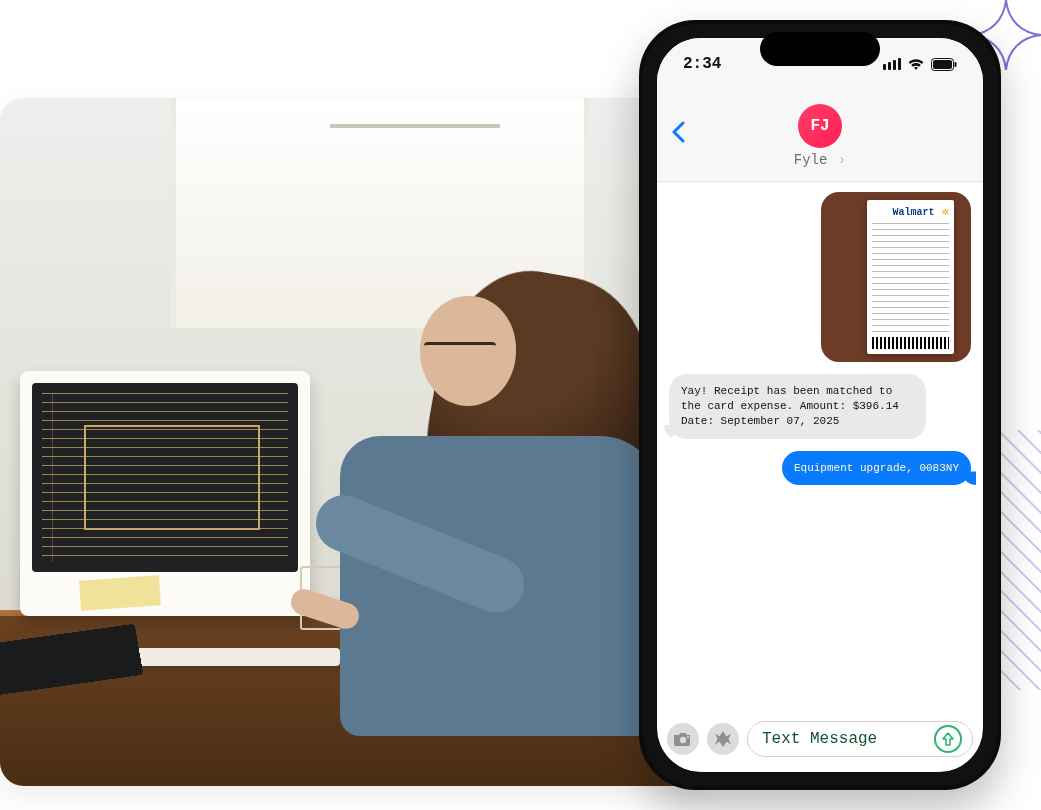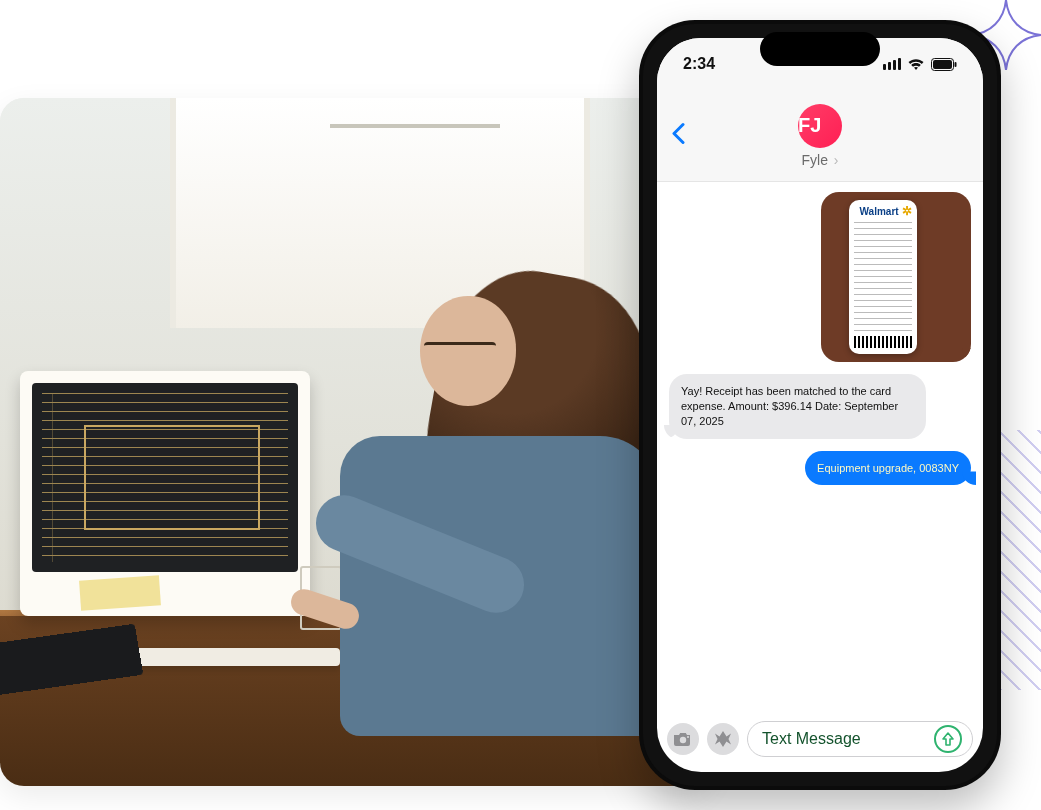--- a/index.html
+++ b/index.html
@@ -97,52 +97,52 @@
     .person .arm { position: absolute; left: -40px; top: 260px; width: 220px; height: 56px; background: #6a88a0; border-radius: 40px; transform: rotate(22deg); }
     .person .hand { position: absolute; left: -60px; top: 330px; width: 70px; height: 26px; background: #dcb79a; border-radius: 16px; transform: rotate(18deg); }
 
     
     .phone {
       position: absolute; right: 40px; top: 20px; width: 362px; height: 770px;
       border-radius: 56px; background: #0b0b0b; z-index: 5;
       box-shadow: 0 20px 40px rgba(0,0,0,0.25);
     }
     .phone-inner { position: absolute; inset: 4px; border-radius: 52px; background: #111; }
-    .phone-screen { position: absolute; inset: 14px; border-radius: 44px; background: #fff; overflow: hidden; display: flex; flex-direction: column; }
+    .phone-screen { position: absolute; inset: 14px; border-radius: 44px; background: #fff; overflow: hidden; display: flex; flex-direction: column; font-family: Liberation Mono, monospace; }
     .notch { position: absolute; left: 50%; top: 12px; transform: translateX(-50%); width: 120px; height: 34px; background: #000; border-radius: 22px; z-index: 6; }
 
     .status-bar { height: 52px; display: flex; align-items: center; justify-content: space-between; padding: 0 26px; background: #f7f7f7; font-weight: 600; font-size: 16px; color: #111; }
     .status-right { display: flex; align-items: center; gap: 6px; }
     .signal-bars { display: inline-flex; align-items: flex-end; gap: 2px; }
     .signal-bars span { width: 3px; background: #111; display: inline-block; border-radius: 1px; }
     .sb1 { height: 6px; } .sb2 { height: 8px; } .sb3 { height: 10px; } .sb4 { height: 12px; }
     .wifi-icon, .battery-icon { display: inline-flex; }
 
     .nav-bar { position: relative; height: 92px; background: #f7f7f7; border-bottom: 1px solid #e5e5e5; display: flex; align-items: center; justify-content: center; }
     .back { position: absolute; left: 14px; top: 50%; transform: translateY(-50%); color: #0a7aff; font-size: 26px; }
     .contact { text-align: center; }
-    .avatar { width: 44px; height: 44px; border-radius: 50%; background: linear-gradient(135deg, #ff3d67 0%, #ff1f54 100%); margin: 0 auto 4px; display: flex; align-items: center; color: #fff; font-weight: 700; font-size: 20px; }
+    .avatar { width: 44px; height: 44px; border-radius: 50%; background: linear-gradient(135deg, #ff3d67 0%, #ff1f54 100%); margin: 0 auto 4px; display: flex; align-items: center; justify-content: center; color: #fff; font-weight: 700; font-size: 16px; }
     .contact-name { font-size: 14px; color: #6b6b6b; }
     .contact-name .chev { color: #b8b8b8; margin-left: 2px; }
 
     .messages { flex: 1; padding: 10px 12px 6px 12px; overflow: hidden; display: flex; flex-direction: column; gap: 12px; }
     .row { display: flex; }
     .row.left { justify-content: flex-start; }
     .row.right { justify-content: flex-end; }
 
     .bubble { max-width: 85%; border-radius: 18px; padding: 10px 12px; font-size: 11px; line-height: 1.35; position: relative; }
     .bubble.gray { background: #e9e9eb; color: #111; }
     .bubble.blue { background: #0a7aff; color: #fef9c3; }
 
     .bubble.gray::after { content: ""; position: absolute; left: -5px; bottom: 0; width: 14px; height: 14px; background: #e9e9eb; border-bottom-right-radius: 14px; clip-path: path('M14 14 C 7 14, 0 11, 0 0 L 14 0 Z'); transform: scaleX(-1); }
     .bubble.blue::after { content: ""; position: absolute; right: -5px; bottom: 0; width: 14px; height: 14px; background: #0a7aff; border-bottom-left-radius: 14px; clip-path: path('M14 14 C 7 14, 0 11, 0 0 L 14 0 Z'); }
 
     .receipt-bubble { width: 150px; height: 170px; border-radius: 18px; background: #6e3b26; position: relative; overflow: hidden; }
     .receipt-bubble::after { content: ""; position: absolute; right: -5px; bottom: 0; width: 14px; height: 14px; background: #6e3b26; border-bottom-left-radius: 14px; clip-path: path('M14 14 C 7 14, 0 11, 0 0 L 14 0 Z'); }
-    .receipt-paper { position: absolute; left: 28px; top: 8px; width: 68px; height: 154px; background: #fff; border-radius: 10px; box-shadow: 0 2px 6px rgba(0,0,0,0.3); padding: 4px 5px; }
+    .receipt-paper { position: absolute; left: 46px; top: 8px; width: 87px; height: 154px; background: #fff; border-radius: 2px; box-shadow: 0 2px 6px rgba(0,0,0,0.3); padding: 4px 5px; }
     .receipt-brand { font-size: 10px; font-weight: 800; color: #0a3f86; text-align: right; }
     .receipt-brand .star { color: #e6a800; font-size: 12px; }
     .receipt-lines { margin-top: 4px; height: 110px; background-image: repeating-linear-gradient(180deg, #777 0 1px, transparent 1px 6px); opacity: 0.5; }
     .barcode { margin-top: 4px; height: 12px; background-image: repeating-linear-gradient(90deg, #000 0 2px, transparent 2px 4px); }
 
     .composer { height: 56px; display: flex; align-items: center; gap: 8px; padding: 0 10px 10px 10px; }
     .comp-icon { width: 32px; height: 32px; border-radius: 50%; background: #dcdcde; display: inline-flex; align-items: center; justify-content: center; color: #8f8f92; }
     .input-pill { flex: 1; height: 36px; border: 1px solid #cfcfd2; border-radius: 18px; display: flex; align-items: center; padding: 0 10px 0 14px; color: #14532d; font-size: 16px; position: relative; }
     .send-icon { width: 28px; height: 28px; border-radius: 50%; border: 2px solid #2fb36f; color: #2fb36f; display: flex; align-items: center; justify-content: center; margin-left: auto; }
   </style>

